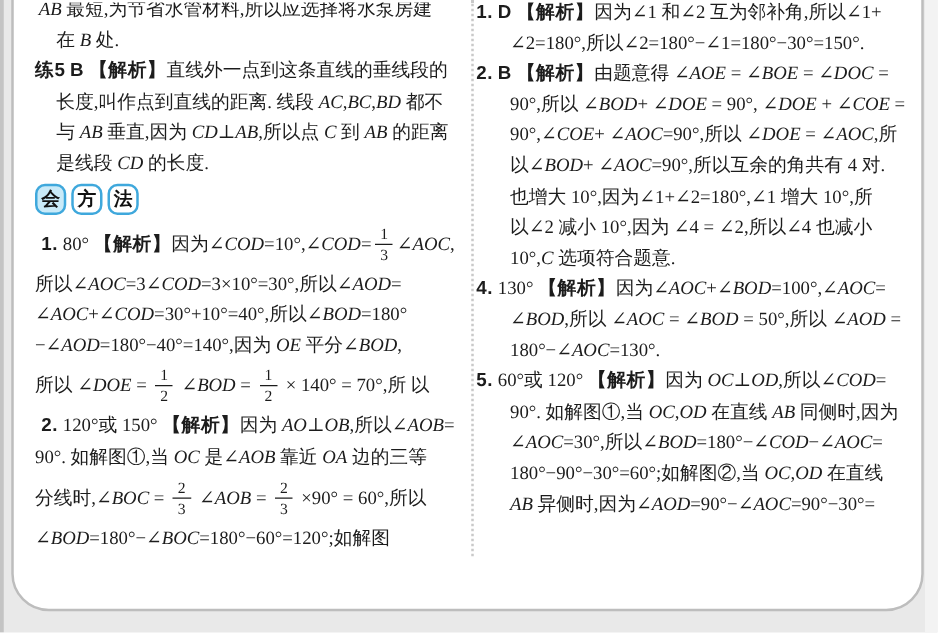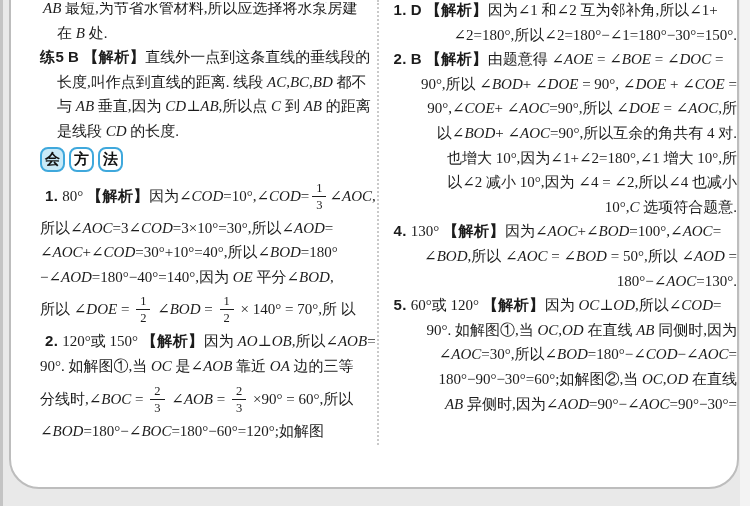--- a/index.html
+++ b/index.html
@@ -35,38 +35,38 @@
     overflow:hidden;
   }
   .divider{
     position:absolute;left:366px;top:28px;bottom:42px;width:0;
     border-left:2px dotted var(--divider);
   }
   .cols{
     position:absolute;left:0;top:30px;right:0;bottom:0;
     display:flex;
   }
-  .col{overflow:hidden;margin-left:12px;}
+  .col{overflow:hidden;}
   .col-left{width:366px;}
   .col-right{width:359px;}
   .line{
     height:24.6px;line-height:24.6px;
     font-size:15px;white-space:nowrap;
   }
   .line.tall{height:40px;line-height:40px;}
   .col-left .line:first-child{margin-top:-6px;}
   .col-right .line:first-child{margin-top:-4px;}
   
   .lf{padding-left:20px;}
   .lh{padding-left:17px;}
   .lc{padding-left:34px;}
   .ln{padding-left:22px;}
   .lb{padding-left:17px;}
   .rn{padding-left:4px;}
-  .rb{padding-left:31px;text-align:right;}
+  .rb{padding-left:31px;}
   b{
     font-family:"Liberation Sans","DejaVu Sans",sans-serif;
     font-weight:700;font-style:normal;
     letter-spacing:.5px;
   }
   i{font-style:italic;}
   .frac{
     display:inline-block;vertical-align:middle;
     font-size:12.5px;line-height:1.12;text-align:center;
     margin:0 3px;position:relative;top:-1px;

